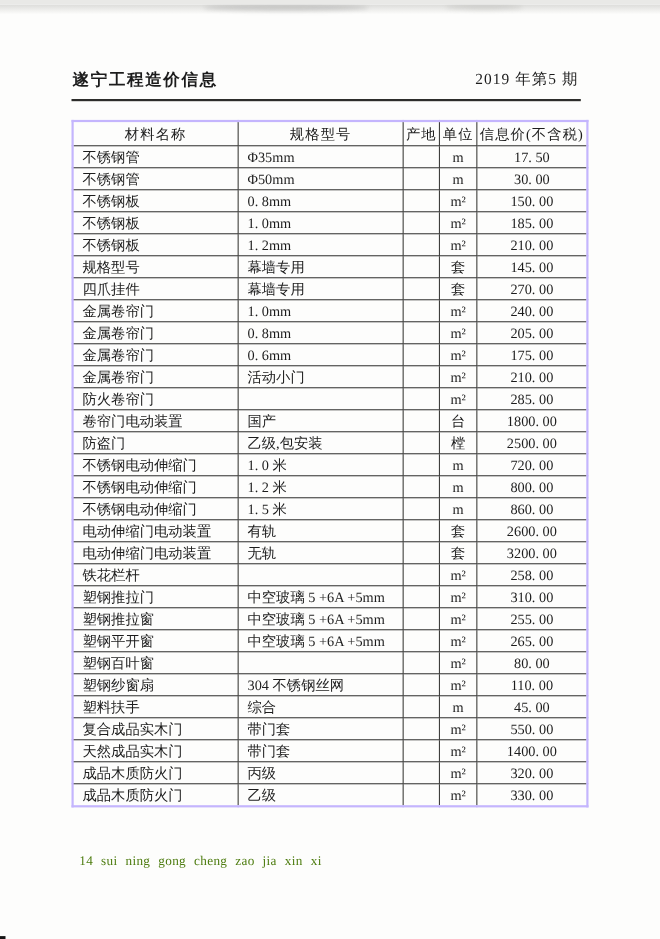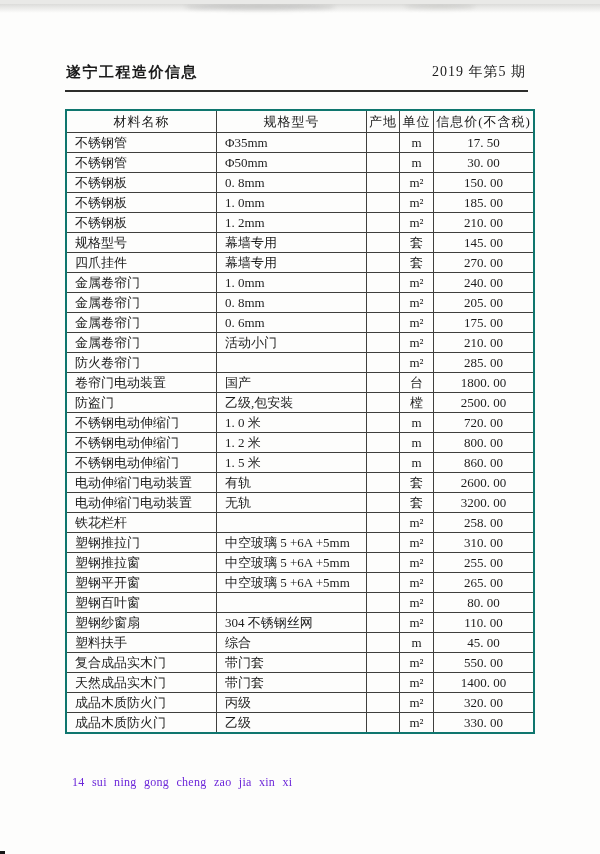--- a/index.html
+++ b/index.html
@@ -69,21 +69,21 @@
     width: 463px; height: 2px;
     background: #2d2d2b;
   }
   
   table.price-table {
     position: absolute;
     left: 65px; top: 105px;
     width: 462px;
     border-collapse: collapse;
     table-layout: fixed;
-    border: 2px solid #0f766e;
+    border: 2px solid #c4b5fd;
   }
   .price-table th, .price-table td {
     border: 1px solid #3f3f3d;
     font-weight: normal;
     font-size: 13px;
     line-height: 1;
     padding: 0;
     overflow: hidden;
     white-space: nowrap;
   }
@@ -100,21 +100,21 @@
   .col-price  { width: 99px; }
   td.col-name, td.col-spec { text-align: left; padding-left: 8px; }
   td.col-origin, td.col-unit, td.col-price { text-align: center; }
   
   .page-footer {
     position: absolute;
     left: 72px; top: 771px;
     font-size: 12px;
     word-spacing: 4px;
     letter-spacing: 0.3px;
-    color: #6d28d9;
+    color: #4d7c0f;
     white-space: nowrap;
   }
 </style>
 </head>
 <body>
 
 <div class="page">
 
   <div class="scan-top-edge"></div>
   <div class="scan-smudge-a"></div>

